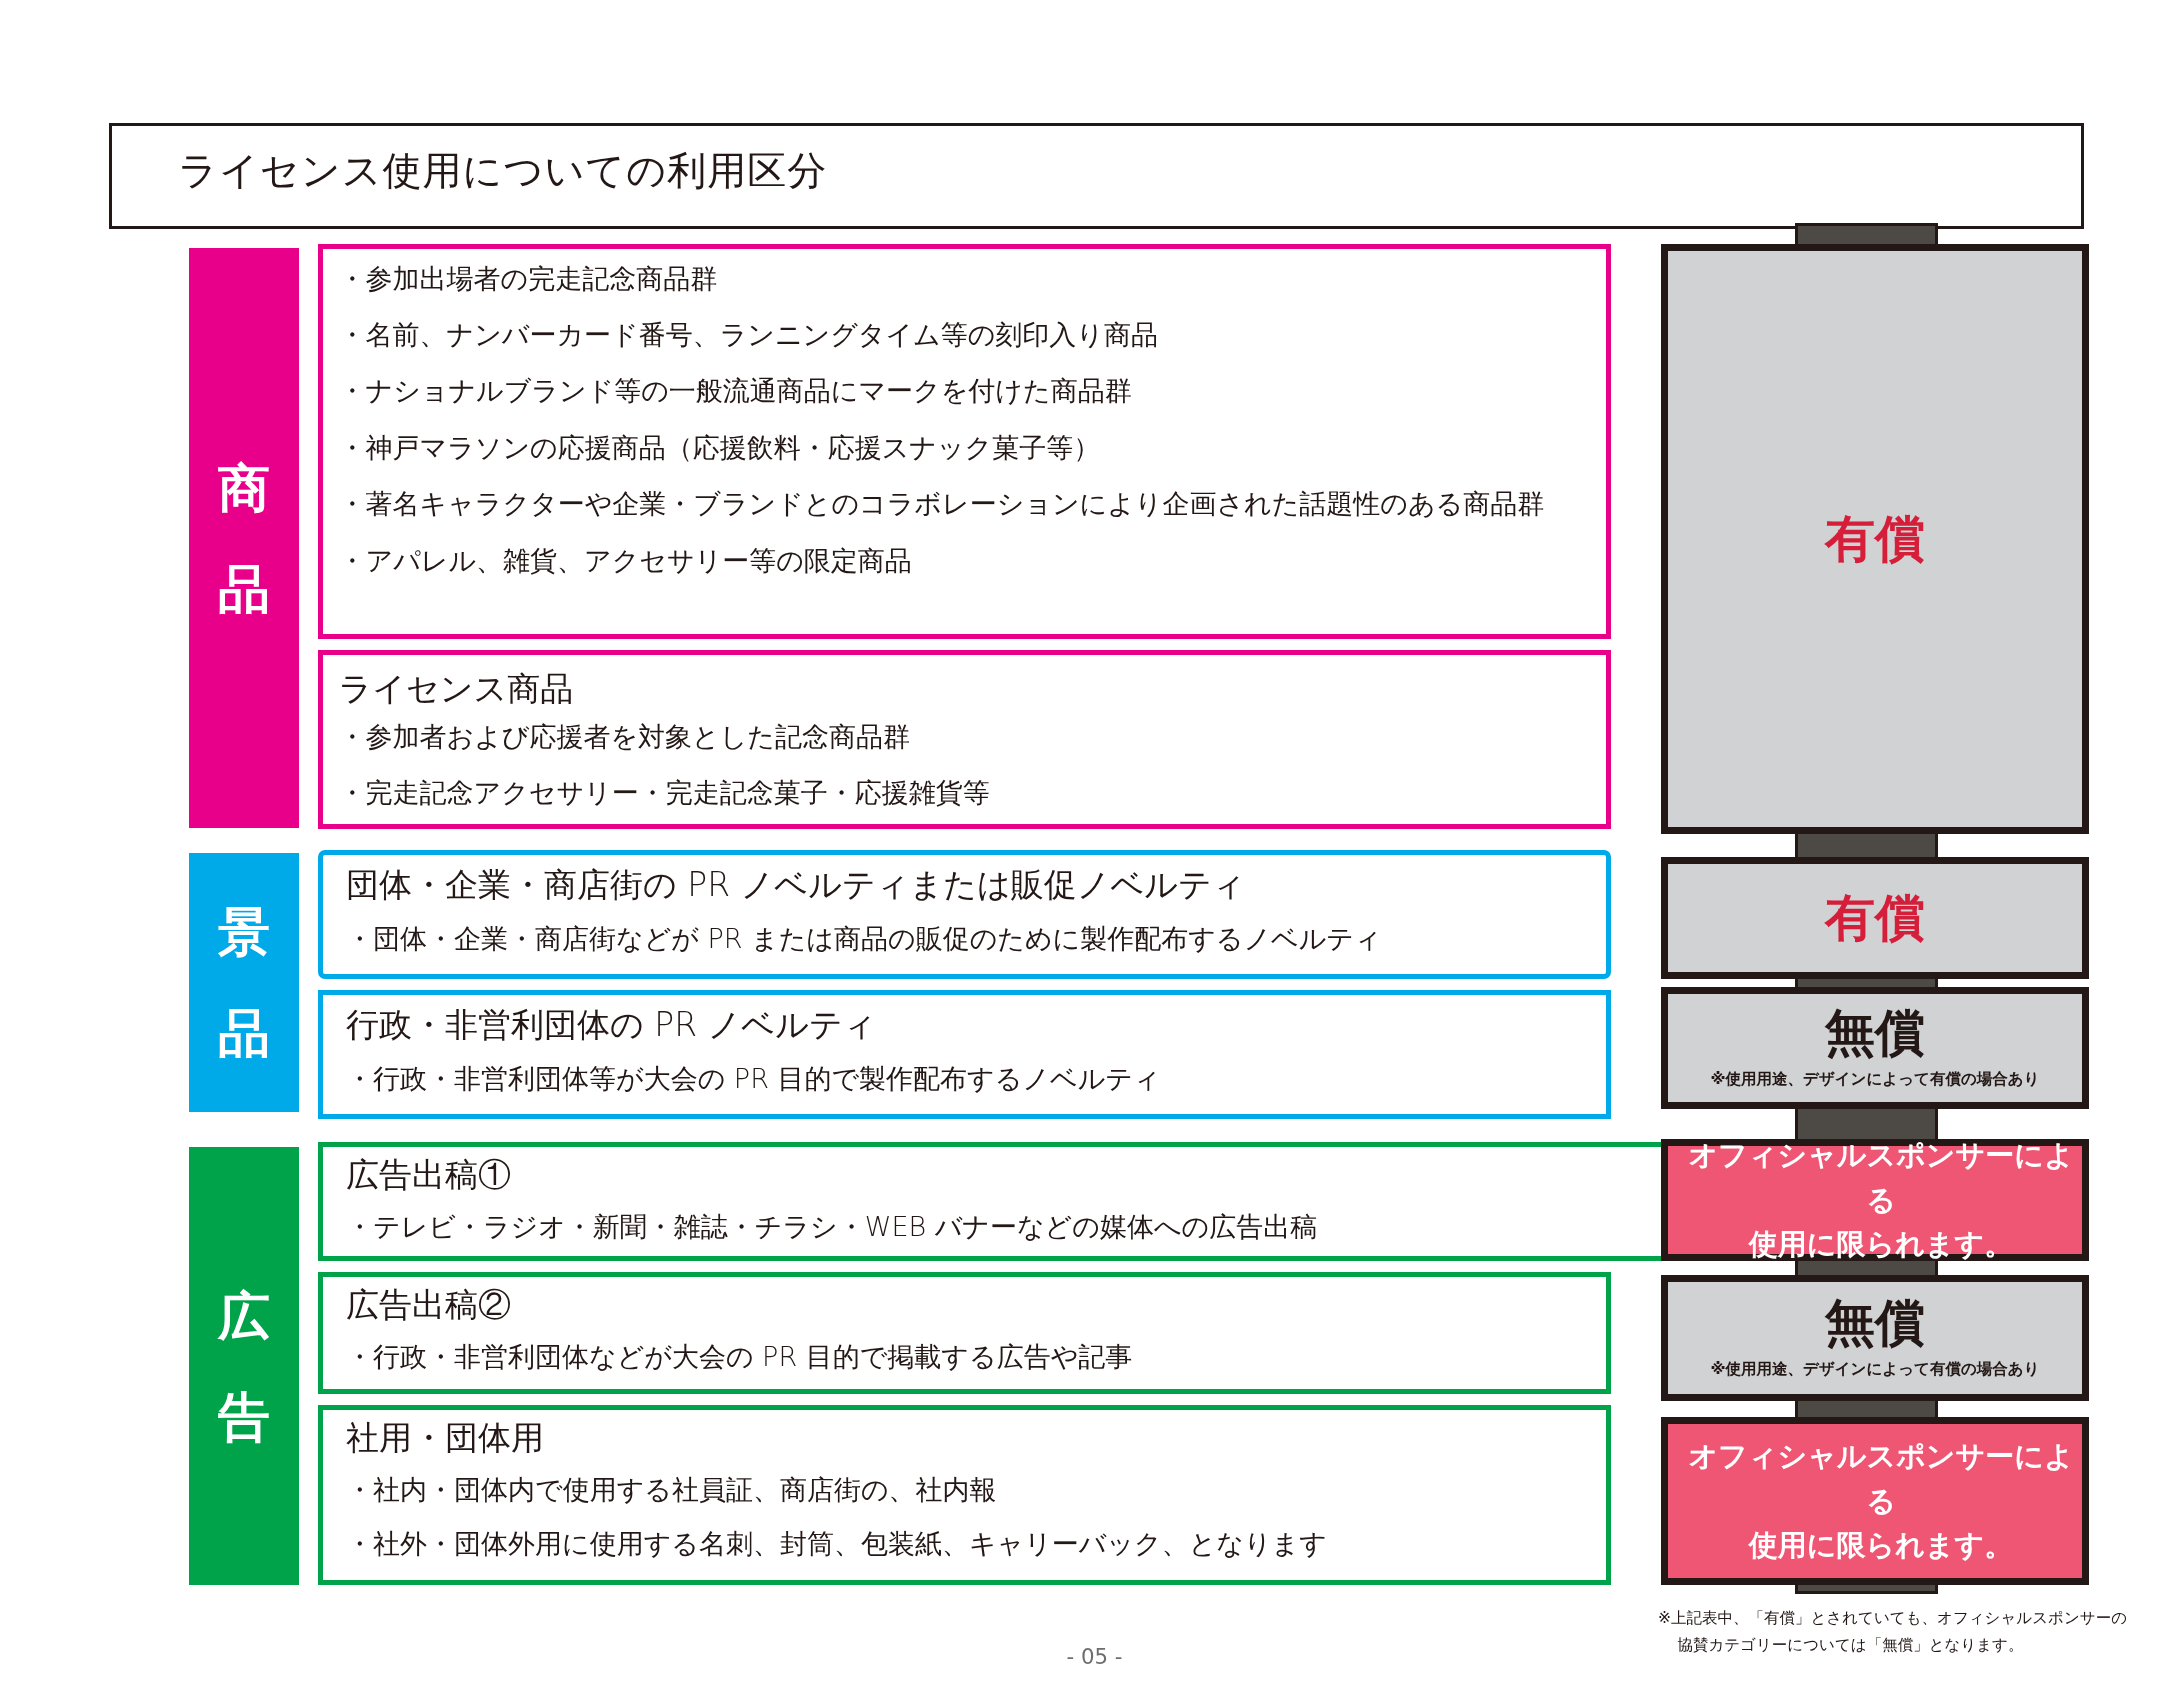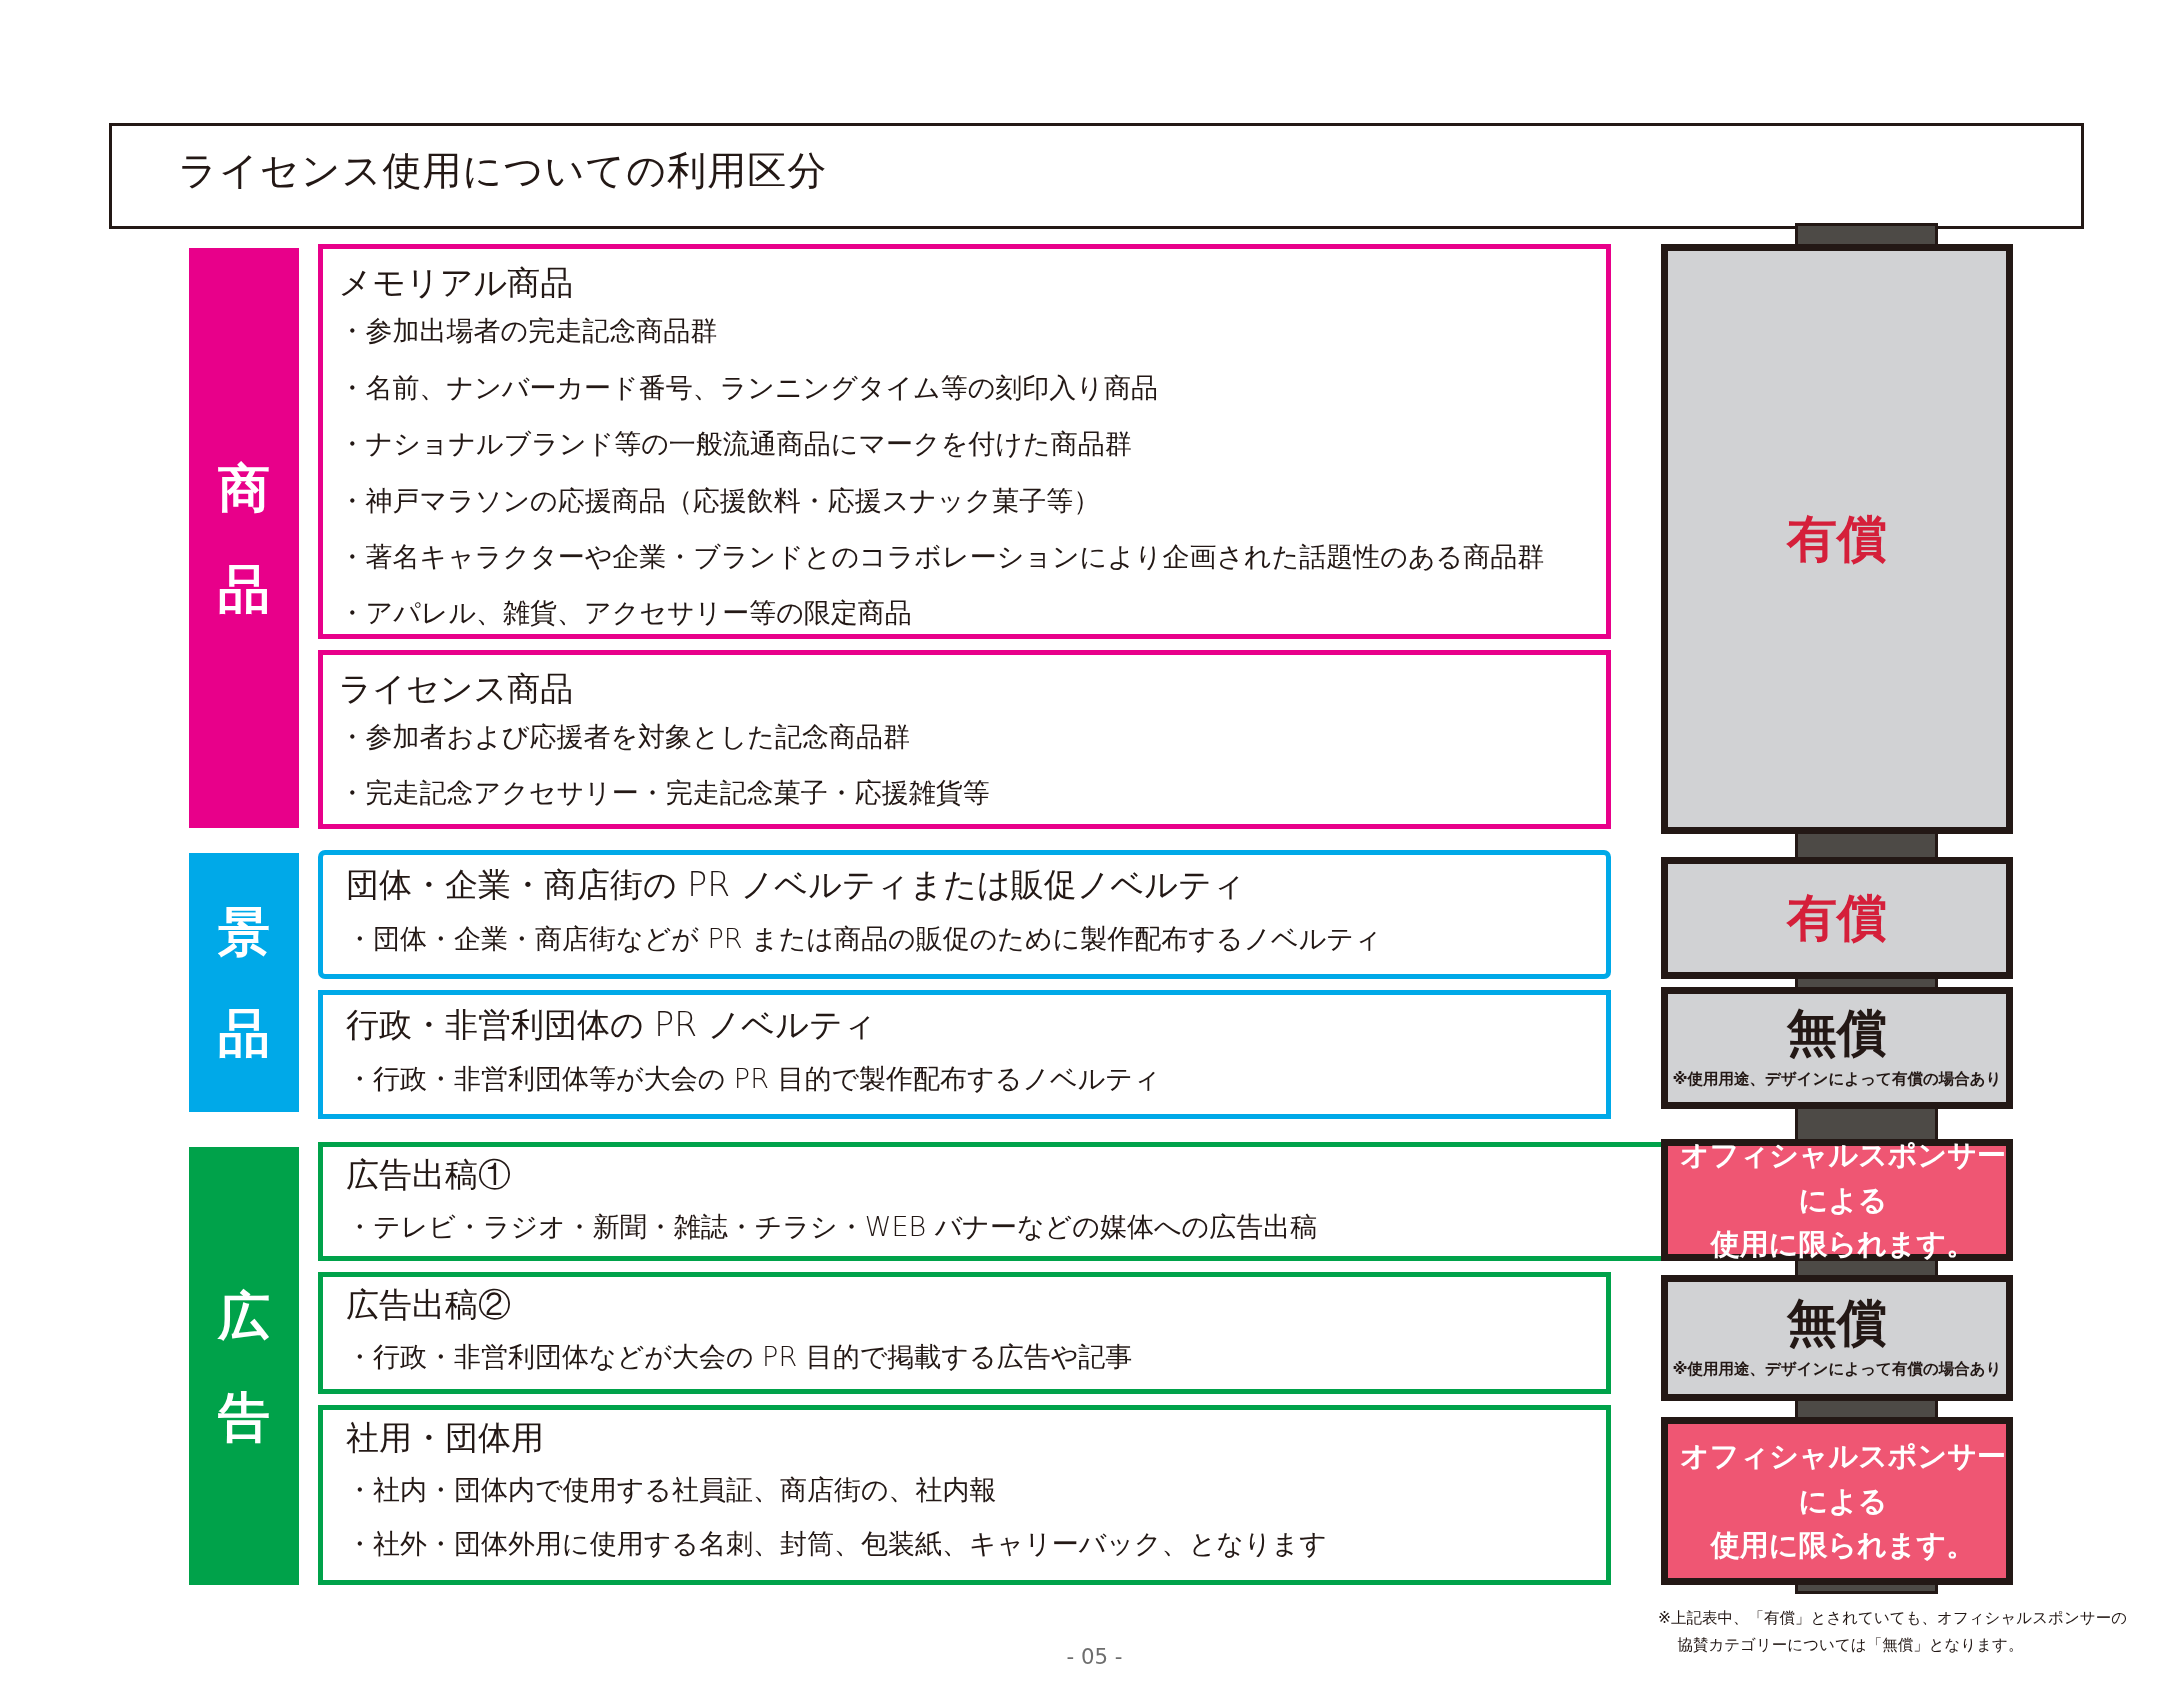--- a/index.html
+++ b/index.html
@@ -11,21 +11,21 @@
 
   .cat-label { color:#fff; font-weight:bold; font-size:52px; display:flex; flex-direction:column;
                align-items:center; justify-content:center; }
   .cat-label span { display:block; line-height:1; }
 
   .item-box { background:#fff; border:5.8px solid; padding:11.6px 15.5px; }
   .item-title { font-size:33px; font-weight:300; color:#231815; margin:0 0 7.8px 0; white-space:nowrap; }
   .item-line { font-size:27px; font-weight:300; color:#231815; margin:0; white-space:nowrap; }
 
   .spine { left:1795px; top:223px; width:143px; height:1371px; background:#4d4a46; border:3.9px solid #231815; }
-  .status-box { left:1661px; width:352px; border:7.8px solid #231815; background:#d1d2d4;
+  .status-box { left:1661px; width:428px; border:7.8px solid #231815; background:#d1d2d4;
                 display:flex; flex-direction:column; align-items:center; justify-content:center; text-align:center; }
   .status-main { font-size:50px; font-weight:bold; line-height:1.1; }
   .status-note { font-size:15.5px; font-weight:bold; color:#231815; margin-top:7.8px; }
   .status-sponsor { background:#ef5673; color:#fff; font-size:29px; font-weight:bold; line-height:1.55;padding-left:12px; }
 
   .footnote { left:1658px; top:1605px; font-size:15.5px; color:#231815; line-height:1.75; }
   .footnote .l2 { padding-left:19.4px; }
   .page-num { left:1065px; top:1644px; width:58px; text-align:center; font-size:21.3px; color:#6d6d6d; }
 </style>
 </head>
@@ -34,21 +34,20 @@
 <div class="abs title-box">
   <span>ライセンス使用についての利用区分</span>
 </div>
 
 <div class="abs cat-label" style="left:189px;top:248px;width:110px;height:580px;background:#e8008a;">
   <span style="margin-bottom:49px;">商</span>
   <span>品</span>
 </div>
 
 <div class="abs item-box" style="left:318px;top:244px;width:1293px;height:395px;border-color:#e8008a;">
-  <p class="item-title">メモリアル商品</p>
   <p class="item-line" style="margin-bottom:20.4px">・参加出場者の完走記念商品群</p>
   <p class="item-line" style="margin-bottom:20.4px">・名前、ナンバーカード番号、ランニングタイム等の刻印入り商品</p>
   <p class="item-line" style="margin-bottom:20.4px">・ナショナルブランド等の一般流通商品にマークを付けた商品群</p>
   <p class="item-line" style="margin-bottom:20.4px">・神戸マラソンの応援商品（応援飲料・応援スナック菓子等）</p>
   <p class="item-line" style="margin-bottom:20.4px">・著名キャラクターや企業・ブランドとのコラボレーションにより企画された話題性のある商品群</p>
   <p class="item-line">・アパレル、雑貨、アクセサリー等の限定商品</p>
 </div>
 
 <div class="abs item-box" style="left:318px;top:650px;width:1293px;height:179px;border-color:#e8008a;">
   <p class="item-title">ライセンス商品</p>

